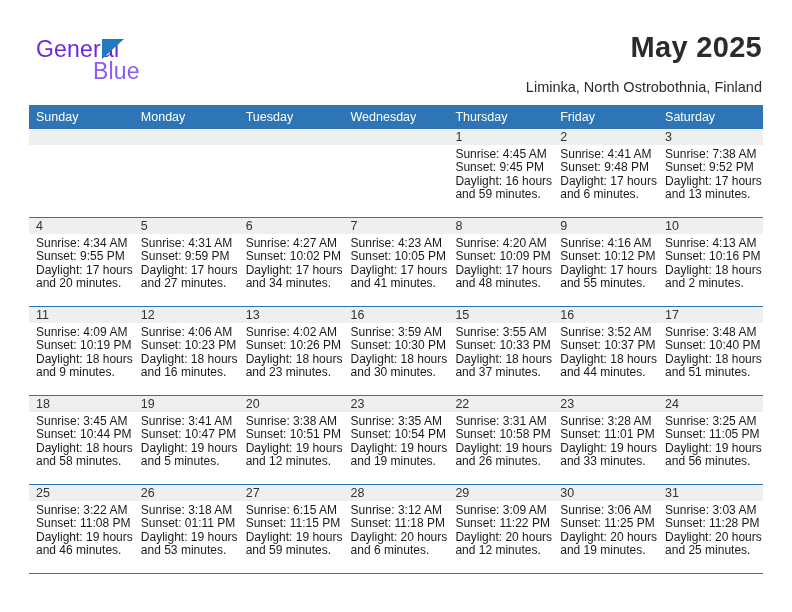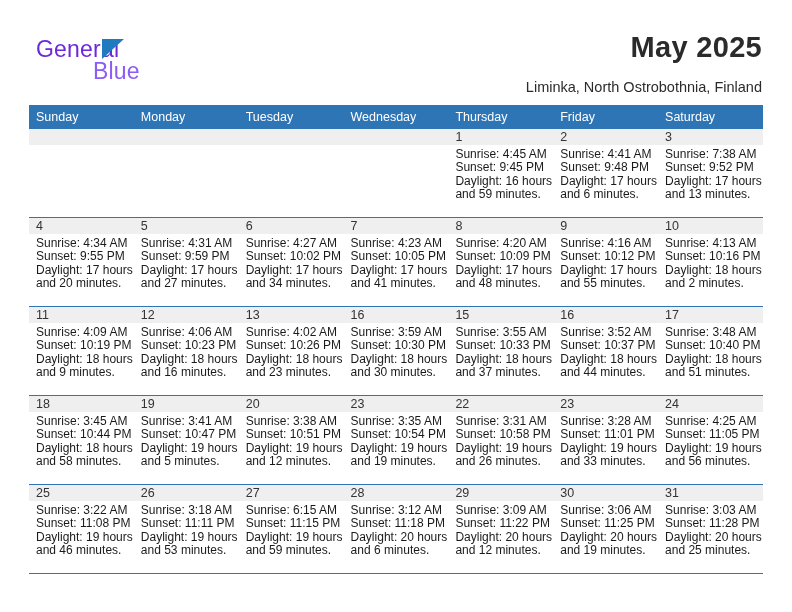--- a/index.html
+++ b/index.html
@@ -444,21 +444,21 @@
                 <div>Sunset: 11:01 PM</div>
                 <div>Daylight: 19 hours</div>
                 <div>and 33 minutes.</div>
               </div>
             </div>
           </td>
           <td>
             <div class="cell">
               <div class="daynum-band">24</div>
               <div class="cell-lines">
-                <div>Sunrise: 4:25 AM</div>
+                <div>Sunrise: 3:25 AM</div>
                 <div>Sunset: 11:05 PM</div>
                 <div>Daylight: 19 hours</div>
                 <div>and 56 minutes.</div>
               </div>
             </div>
           </td>
         </tr>
         <tr>
           <td>
             <div class="cell">
@@ -469,21 +469,21 @@
                 <div>Daylight: 19 hours</div>
                 <div>and 46 minutes.</div>
               </div>
             </div>
           </td>
           <td>
             <div class="cell">
               <div class="daynum-band">26</div>
               <div class="cell-lines">
                 <div>Sunrise: 3:18 AM</div>
-                <div>Sunset: 11:11 PM</div>
+                <div>Sunset: 01:11 PM</div>
                 <div>Daylight: 19 hours</div>
                 <div>and 53 minutes.</div>
               </div>
             </div>
           </td>
           <td>
             <div class="cell">
               <div class="daynum-band">27</div>
               <div class="cell-lines">
                 <div>Sunrise: 6:15 AM</div>

